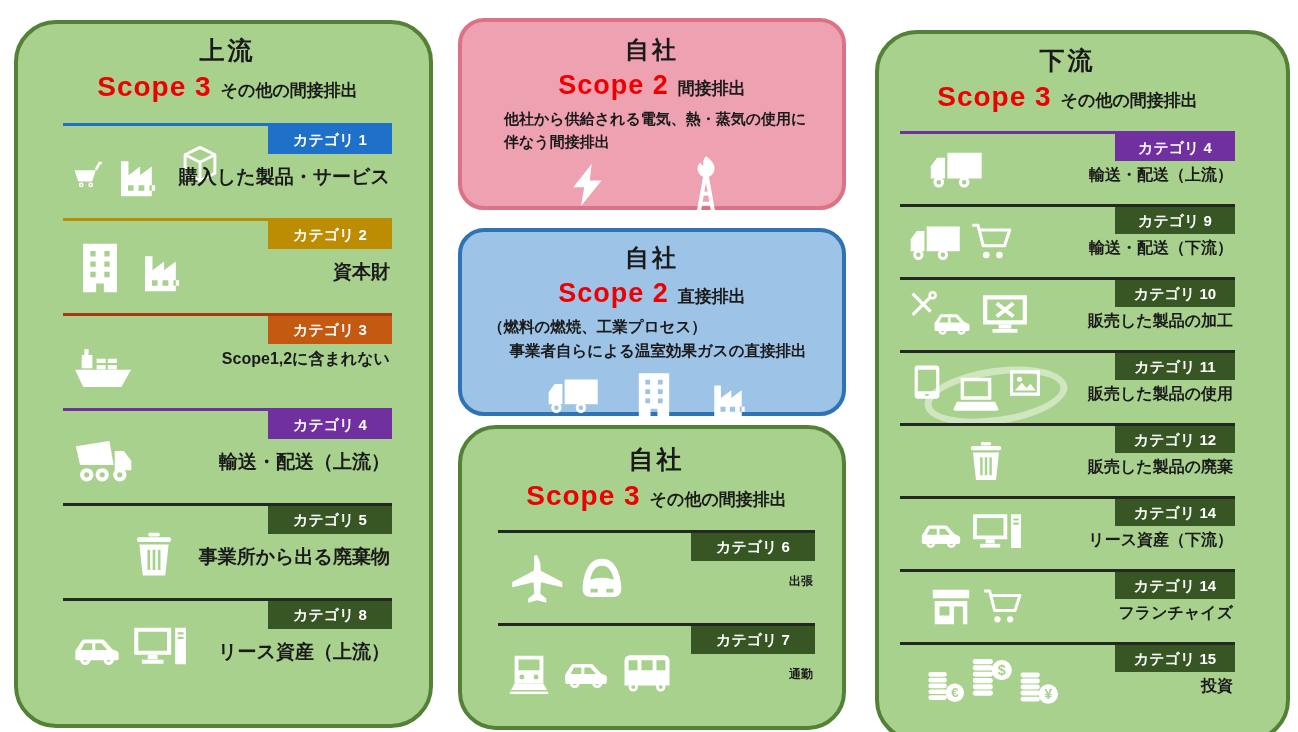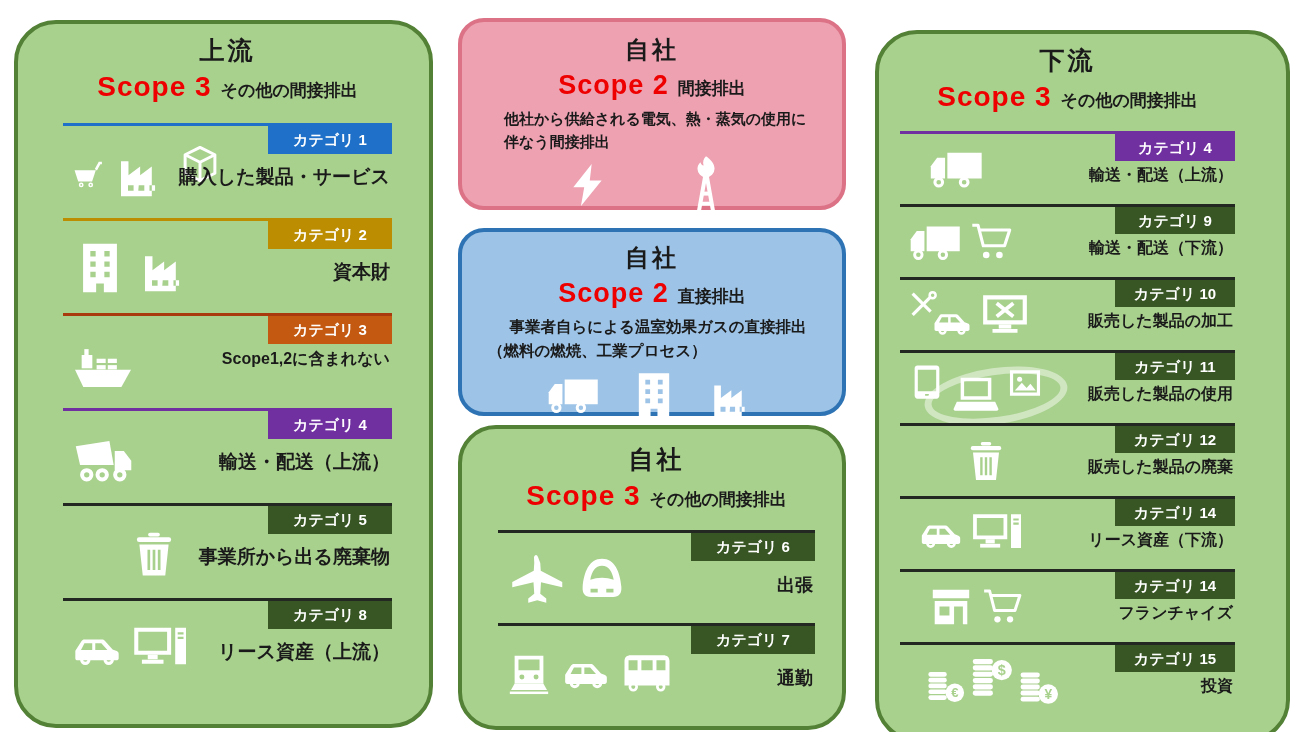--- a/index.html
+++ b/index.html
@@ -24,21 +24,21 @@
   .rows{margin-top:20px;}
   .cat-row{position:relative;height:95px;}
   .cat-row.slim{height:73px;}
   .cat-row.mid{height:93px;}
   .row-line{position:absolute;top:0;left:0;right:0;height:3px;}
   .row-badge{position:absolute;top:3px;right:0;width:124px;height:28px;line-height:28px;
     color:#fff;font-weight:bold;font-size:15px;text-align:center;white-space:nowrap;}
   .slim .row-badge{width:120px;height:27px;line-height:27px;}
   .row-label{position:absolute;right:2px;top:42px;text-align:right;font-size:19px;font-weight:bold;line-height:1.3;white-space:nowrap;}
   .slim .row-label{top:34px;font-size:16px;}
-  .mid .row-label{top:44px;font-size:18px;text-align:center;}
+  .mid .row-label{top:44px;font-size:12px;text-align:center;}
   .row-label.two{top:36px;font-size:16px;}
   .row-icons{position:absolute;left:8px;top:8px;bottom:4px;display:flex;align-items:center;gap:9px;}
   .slim .row-icons{top:5px;gap:7px;}
 
   .c-blue  .row-line{background:#1E70C8;} .c-blue  .row-badge{background:#1E70C8;}
   .c-gold  .row-line{background:#BC8D00;} .c-gold  .row-badge{background:#BC8D00;}
   .c-orange.cat-row .row-line{background:#A83A0D;} .c-orange .row-badge{background:#C45911;}
   .c-purple .row-line{background:#7030A0;} .c-purple .row-badge{background:#7030A0;}
   .c-green .row-line{background:#232823;} .c-green .row-badge{background:#375623;}
 
@@ -314,22 +314,22 @@
       </svg>
   </div>
 </div>
 
 <div class="panel" id="p-scope1">
   <div class="p-title" style="font-size:24px;margin-top:10px">自社</div>
   <div class="p-scope">
     <span class="scope" style="font-size:27px">Scope 2</span><span class="suffix">直接排出</span>
   </div>
   <div class="desc">
+    <div>（燃料の燃焼、工業プロセス）</div>
     <div style="text-align:center">事業者自らによる温室効果ガスの直接排出</div>
-    <div>（燃料の燃焼、工業プロセス）</div>
   </div>
   <div class="s-icons">
     <svg class="ico" width="54" height="54">
         <use href="#i-truck"></use>
       </svg>
     <svg class="ico" width="52" height="52">
         <use href="#i-building"></use>
       </svg>
     <svg class="ico" width="50" height="50">
         <use href="#i-factory"></use>

